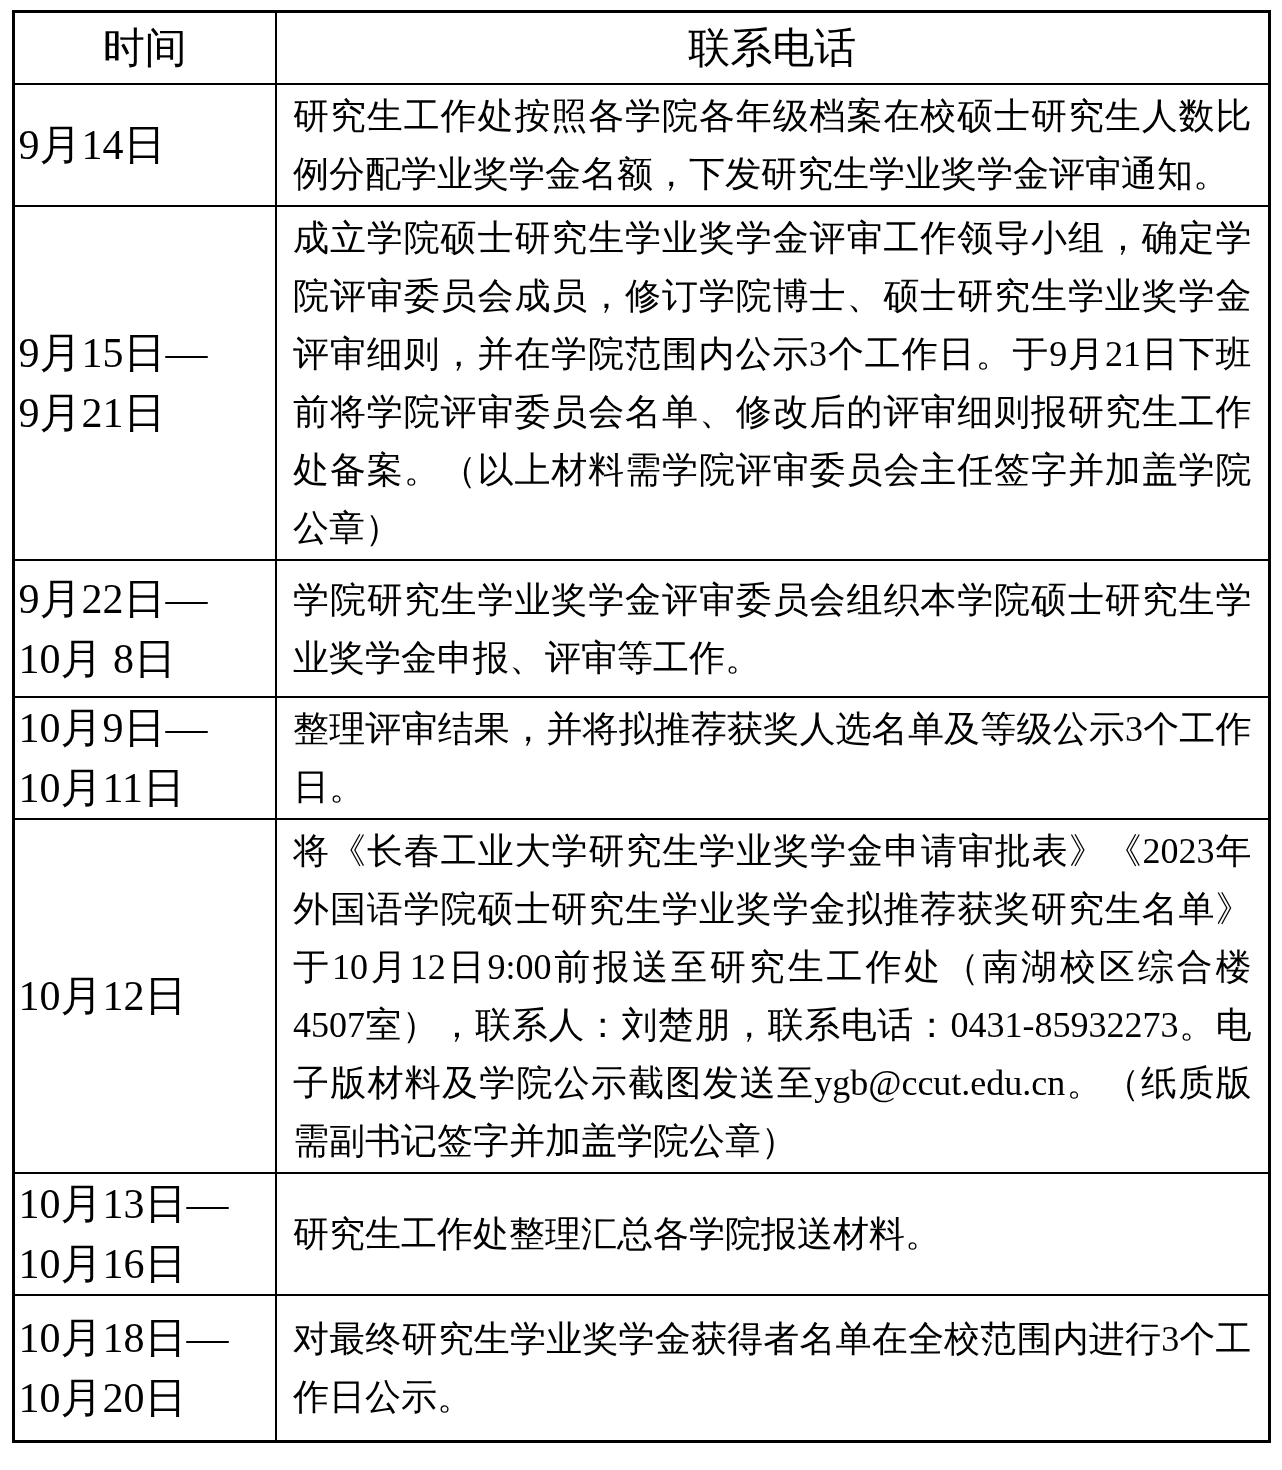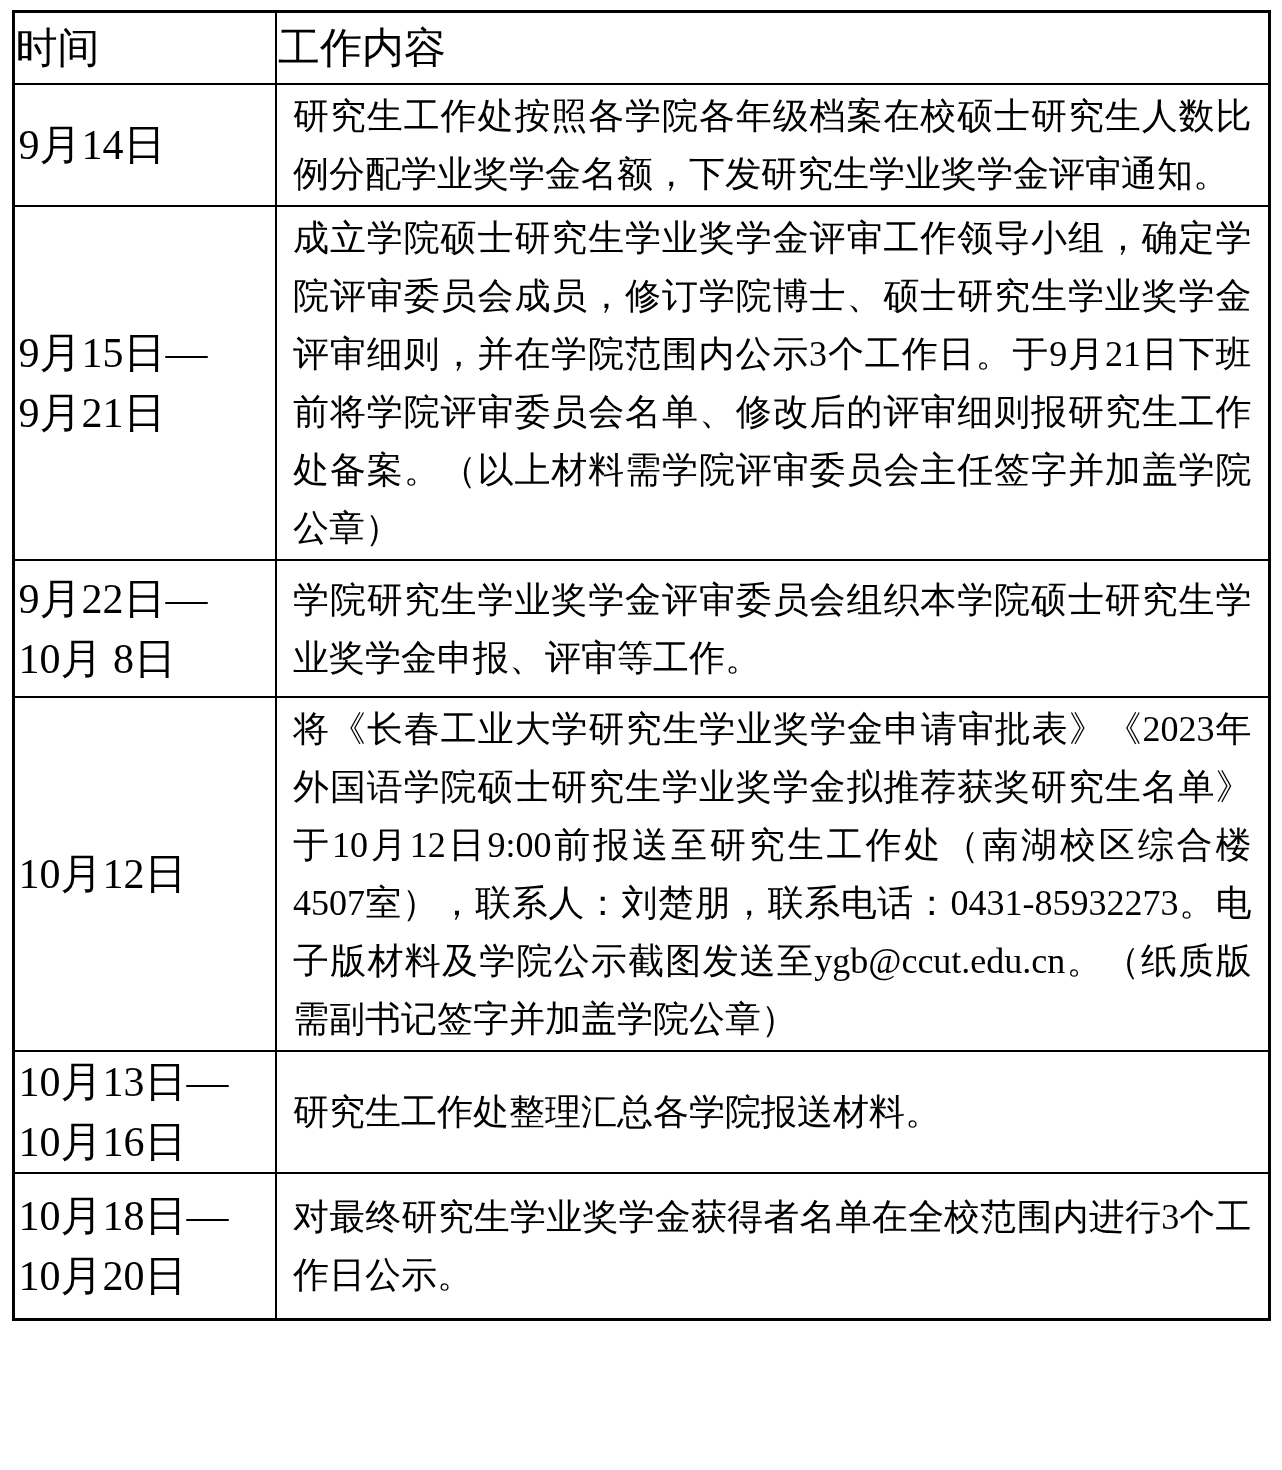--- a/index.html
+++ b/index.html
@@ -22,21 +22,21 @@
   table.schedule col.c-time { width: 263px; }
   table.schedule th, table.schedule td {
     border: 2px solid #000000;
     vertical-align: middle;
     overflow: hidden;
   }
   th.hdr {
     font-size: 42px;
     font-weight: normal;
     height: 68px;
-    text-align: left;
+    text-align: center;
     line-height: 1.2;
   }
   td.time {
     font-size: 42px;
     line-height: 60px;
     padding: 0 4px;
   }
   td.content {
     font-size: 36px;
     line-height: 58px;
@@ -57,21 +57,21 @@
 <body>
 
 <table class="schedule">
   <colgroup>
     <col class="c-time">
     <col class="c-content">
   </colgroup>
   <thead>
     <tr>
       <th class="hdr">时间</th>
-      <th class="hdr">工作内容</th>
+      <th class="hdr">联系电话</th>
     </tr>
   </thead>
   <tbody>
     <tr class="rh1">
       <td class="time">
         <span class="time-line">9月14日</span>
       </td>
       <td class="content">研究生工作处按照各学院各年级档案在校硕士研究生人数比例分配学业奖学金名额，下发研究生学业奖学金评审通知。</td>
     </tr>
     <tr class="rh2">
@@ -80,20 +80,27 @@
         <span class="time-line">9月21日</span>
       </td>
       <td class="content">成立学院硕士研究生学业奖学金评审工作领导小组，确定学院评审委员会成员，修订学院博士、硕士研究生学业奖学金评审细则，并在学院范围内公示3个工作日。于9月21日下班前将学院评审委员会名单、修改后的评审细则报研究生工作处备案。（以上材料需学院评审委员会主任签字并加盖学院公章）</td>
     </tr>
     <tr class="rh3">
       <td class="time">
         <span class="time-line">9月22日—</span>
         <span class="time-line">10月 8日</span>
       </td>
       <td class="content">学院研究生学业奖学金评审委员会组织本学院硕士研究生学业奖学金申报、评审等工作。</td>
+    </tr>
+    <tr class="rh4">
+      <td class="time">
+        <span class="time-line">10月9日—</span>
+        <span class="time-line">10月11日</span>
+      </td>
+      <td class="content">整理评审结果，并将拟推荐获奖人选名单及等级公示3个工作日。</td>
     </tr>
     <tr class="rh5">
       <td class="time">
         <span class="time-line">10月12日</span>
       </td>
       <td class="content">将《长春工业大学研究生学业奖学金申请审批表》《2023年外国语学院硕士研究生学业奖学金拟推荐获奖研究生名单》于10月12日9:00前报送至研究生工作处（南湖校区综合楼4507室），联系人：刘楚朋，联系电话：0431-85932273。电子版材料及学院公示截图发送至ygb@ccut.edu.cn。（纸质版需副书记签字并加盖学院公章）</td>
     </tr>
     <tr class="rh6">
       <td class="time">
         <span class="time-line">10月13日—</span>

